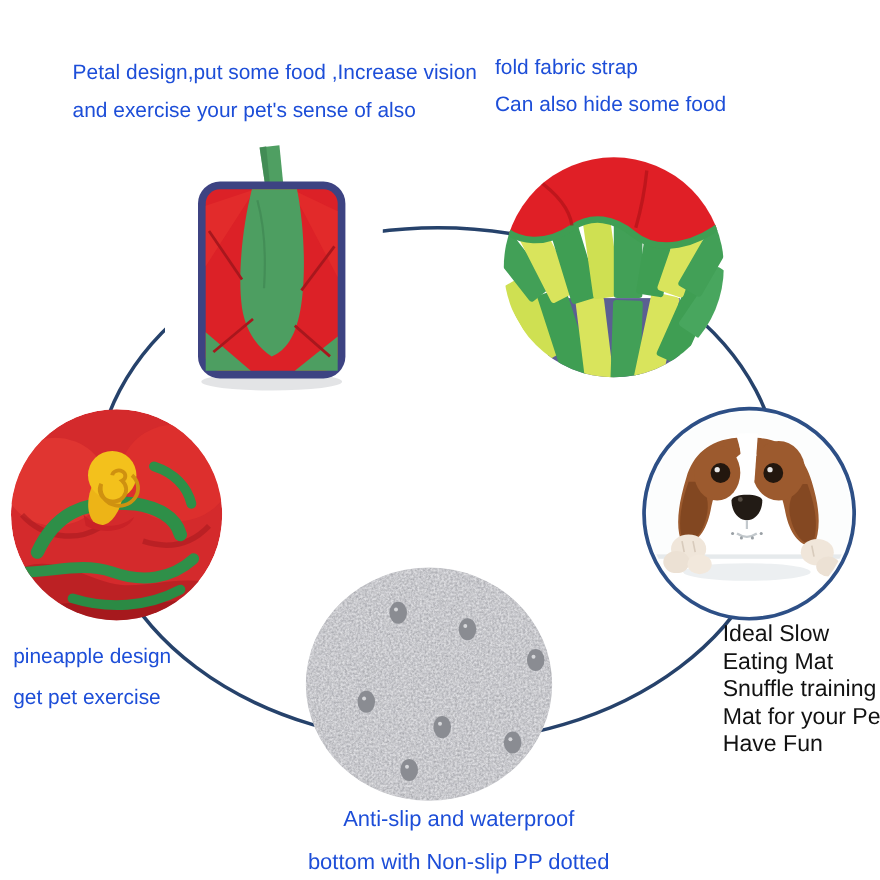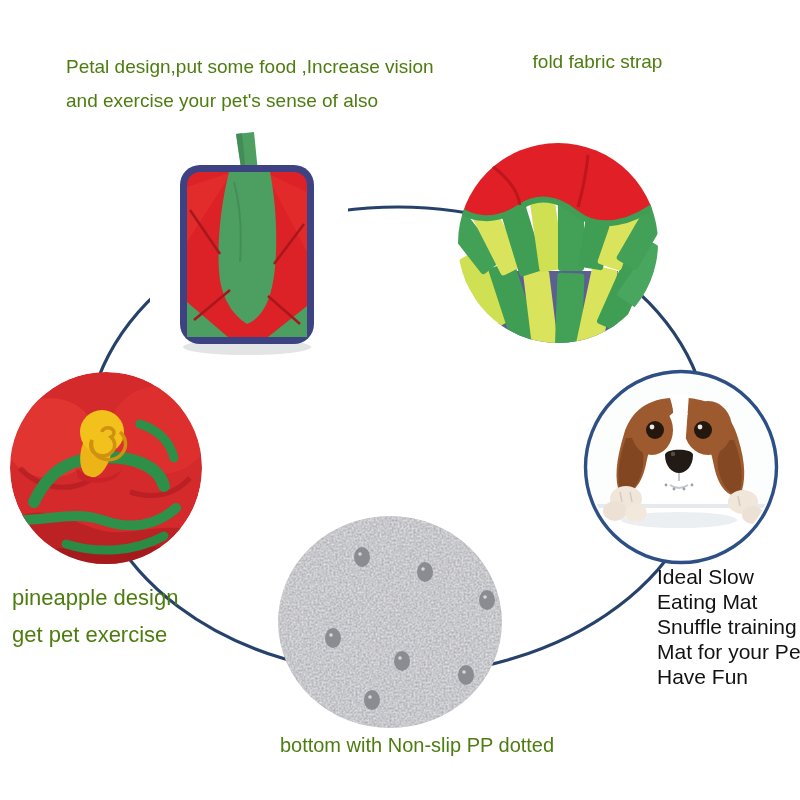--- a/index.html
+++ b/index.html
@@ -5,25 +5,25 @@
   html,body{margin:0;padding:0;}
   body{width:800px;height:800px;position:relative;background:#ffffff;overflow:hidden;
        font-family:"Liberation Sans",sans-serif;}
   .abs{position:absolute;}
   svg{display:block;}
   
   #connector{left:0;top:0;z-index:1;}
   
   .photo{z-index:2;}
   
-  .t{z-index:3;color:#4d7c0f;}
+  .t{z-index:3;color:#1d4ed8;}
   .t div{white-space:nowrap;}
   .t-petal{left:66px;top:50px;font-size:19px;line-height:34px;}
-  .t-strap{left:450px;top:45px;width:295px;text-align:center;font-size:19px;line-height:34px;}
-  .t-pine{left:12px;top:579px;font-size:22px;line-height:37px;}
+  .t-strap{left:450px;top:45px;width:295px;text-align:left;font-size:19px;line-height:34px;}
+  .t-pine{left:12px;top:579px;font-size:19px;line-height:37px;}
   .t-benefits{left:657px;top:564px;font-size:21px;line-height:25px;color:#121212;}
   .t-anti{left:258px;top:726px;width:318px;text-align:center;font-size:20px;line-height:39px;}
 </style>
 </head>
 <body>
 
 <svg id="connector" class="abs" width="800" height="800" viewBox="0 0 800 800">
   <ellipse cx="398" cy="441" rx="311" ry="234" fill="none" stroke="#26426b" stroke-width="3.2"></ellipse>
 </svg>
 
@@ -216,30 +216,32 @@
   </svg>
 </div>
 
 <div class="abs t t-petal">
   <div>Petal design,put some food ,Increase vision</div>
   <div>and exercise your pet's sense of also</div>
 </div>
 
 <div class="abs t t-strap">
   <div>fold fabric strap</div>
+  <div>Can also hide some food</div>
 </div>
 
 <div class="abs t t-pine">
   <div>pineapple design</div>
   <div>get pet exercise</div>
 </div>
 
 <div class="abs t t-benefits">
   <div>Ideal Slow</div>
   <div>Eating Mat</div>
   <div>Snuffle training</div>
   <div>Mat for your Pets</div>
   <div>Have Fun</div>
 </div>
 
 <div class="abs t t-anti">
+  <div>Anti-slip and waterproof</div>
   <div>bottom with Non-slip PP dotted</div>
 </div>
 
 </body></html>

